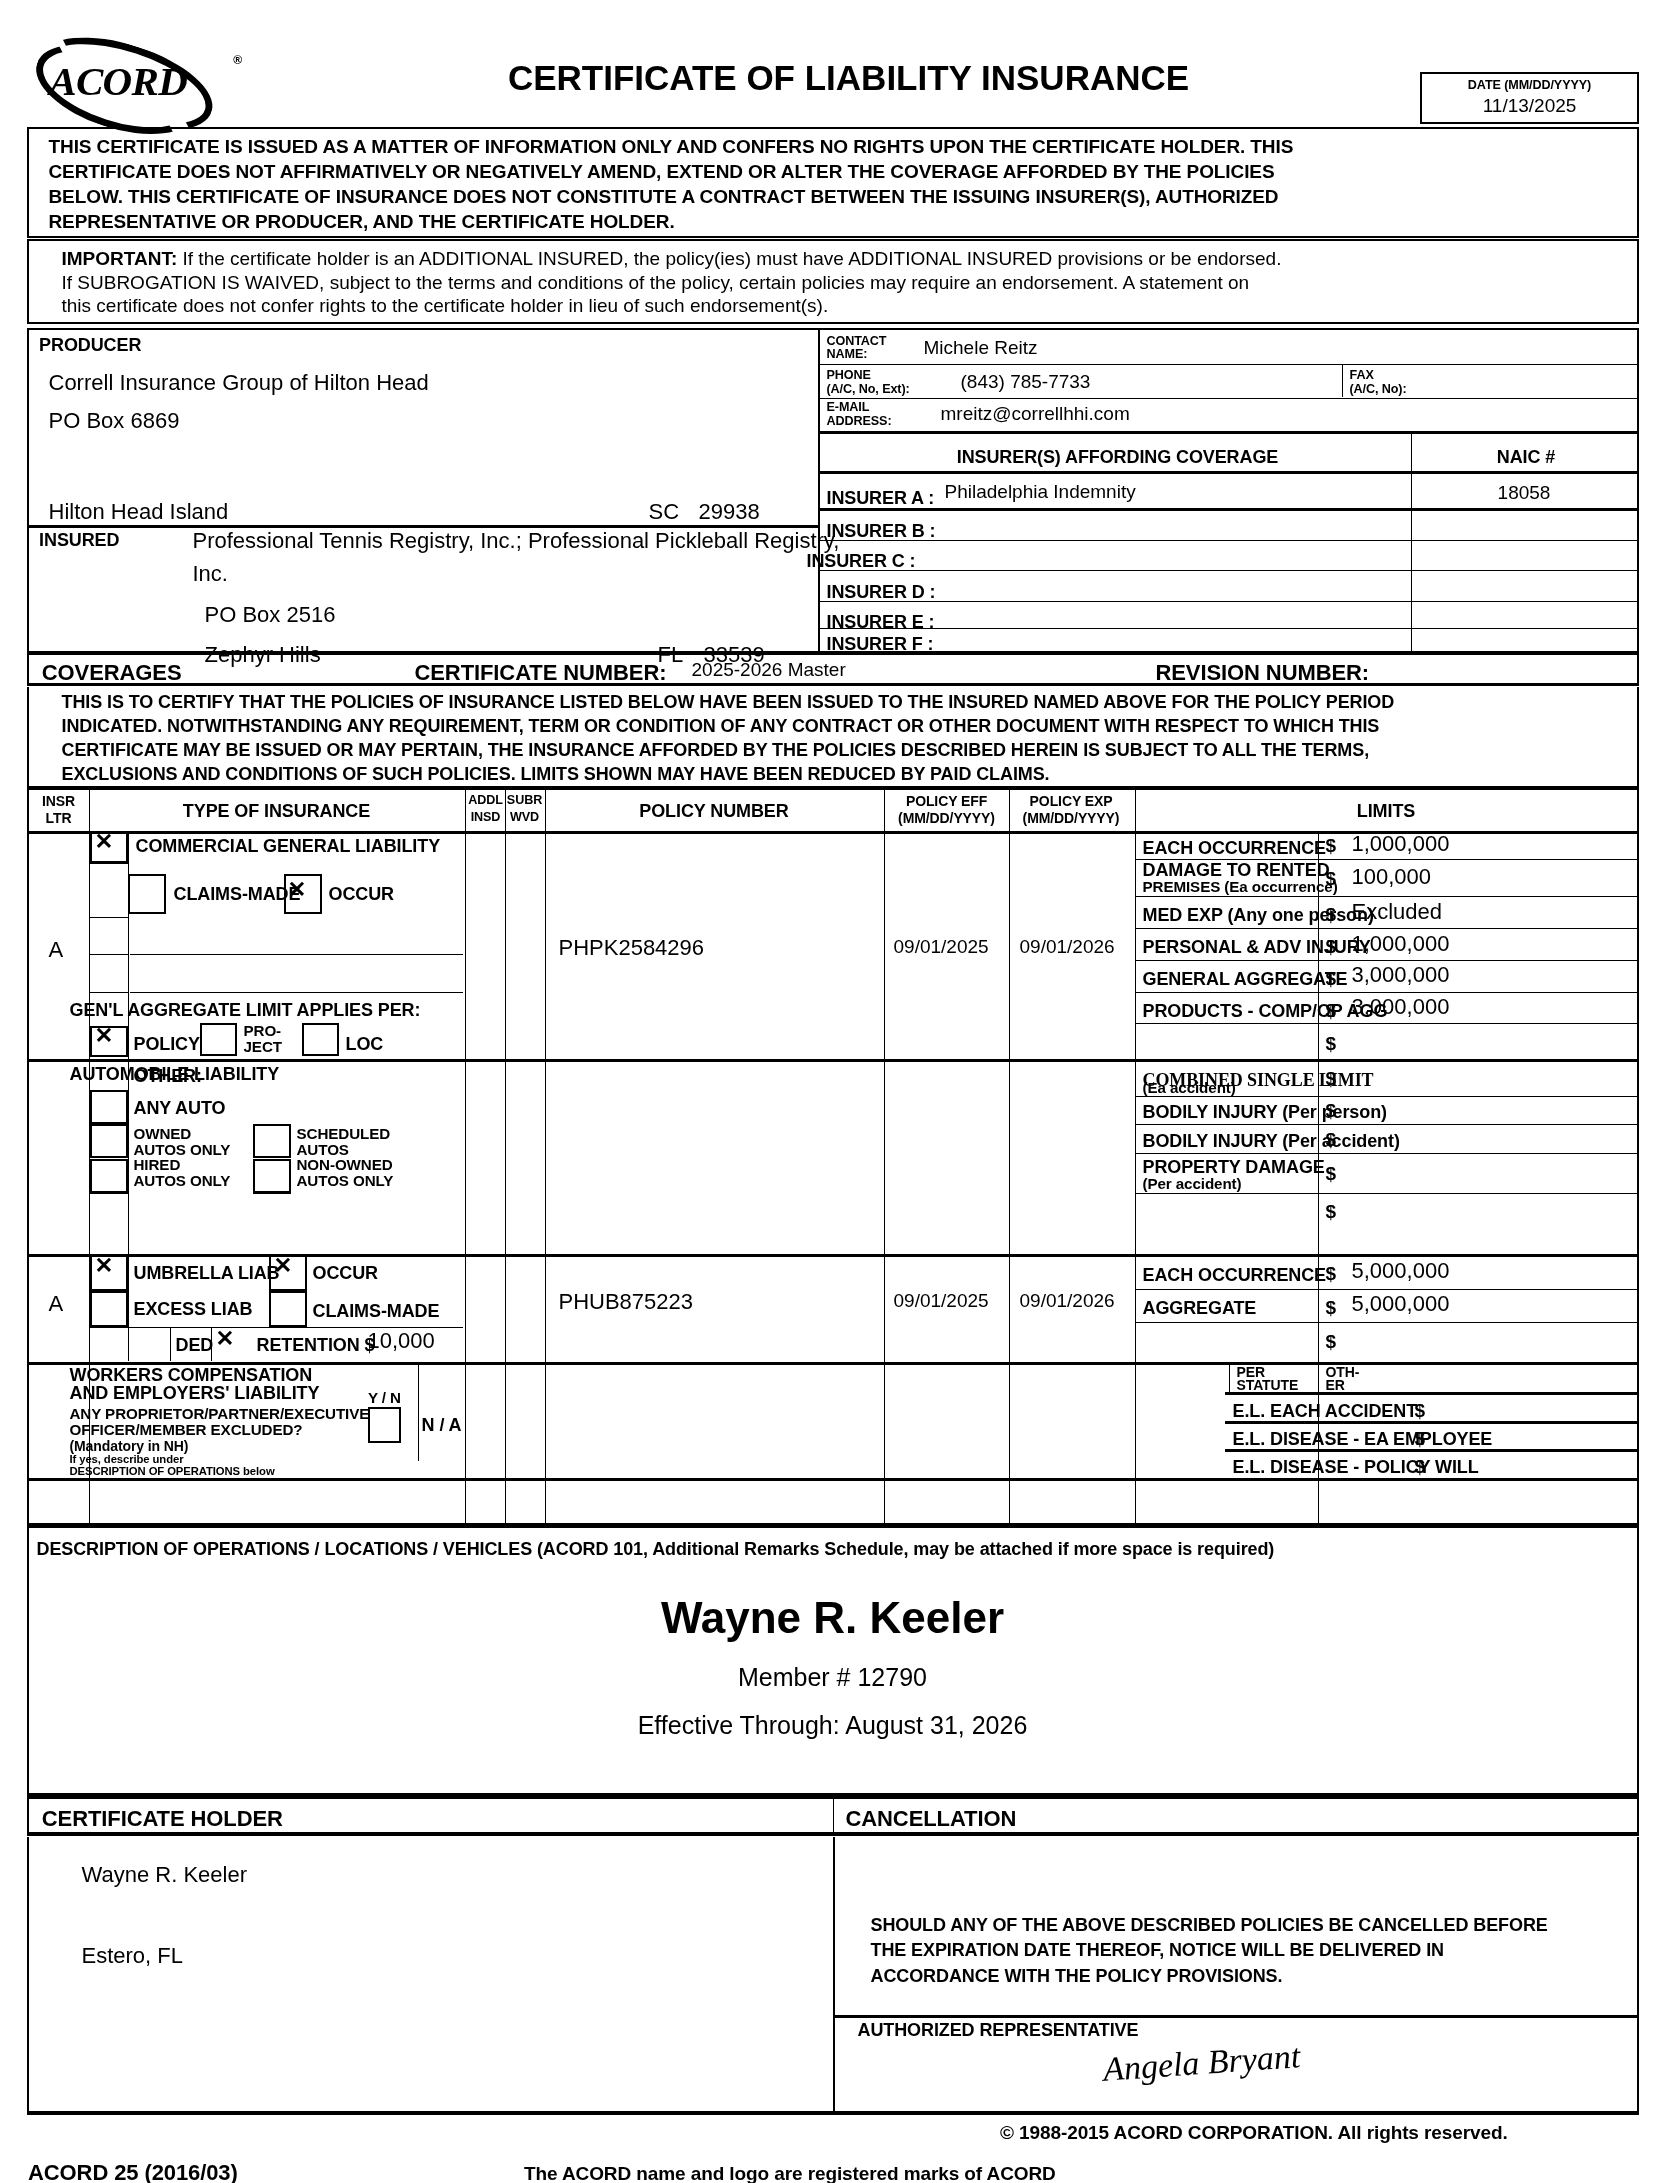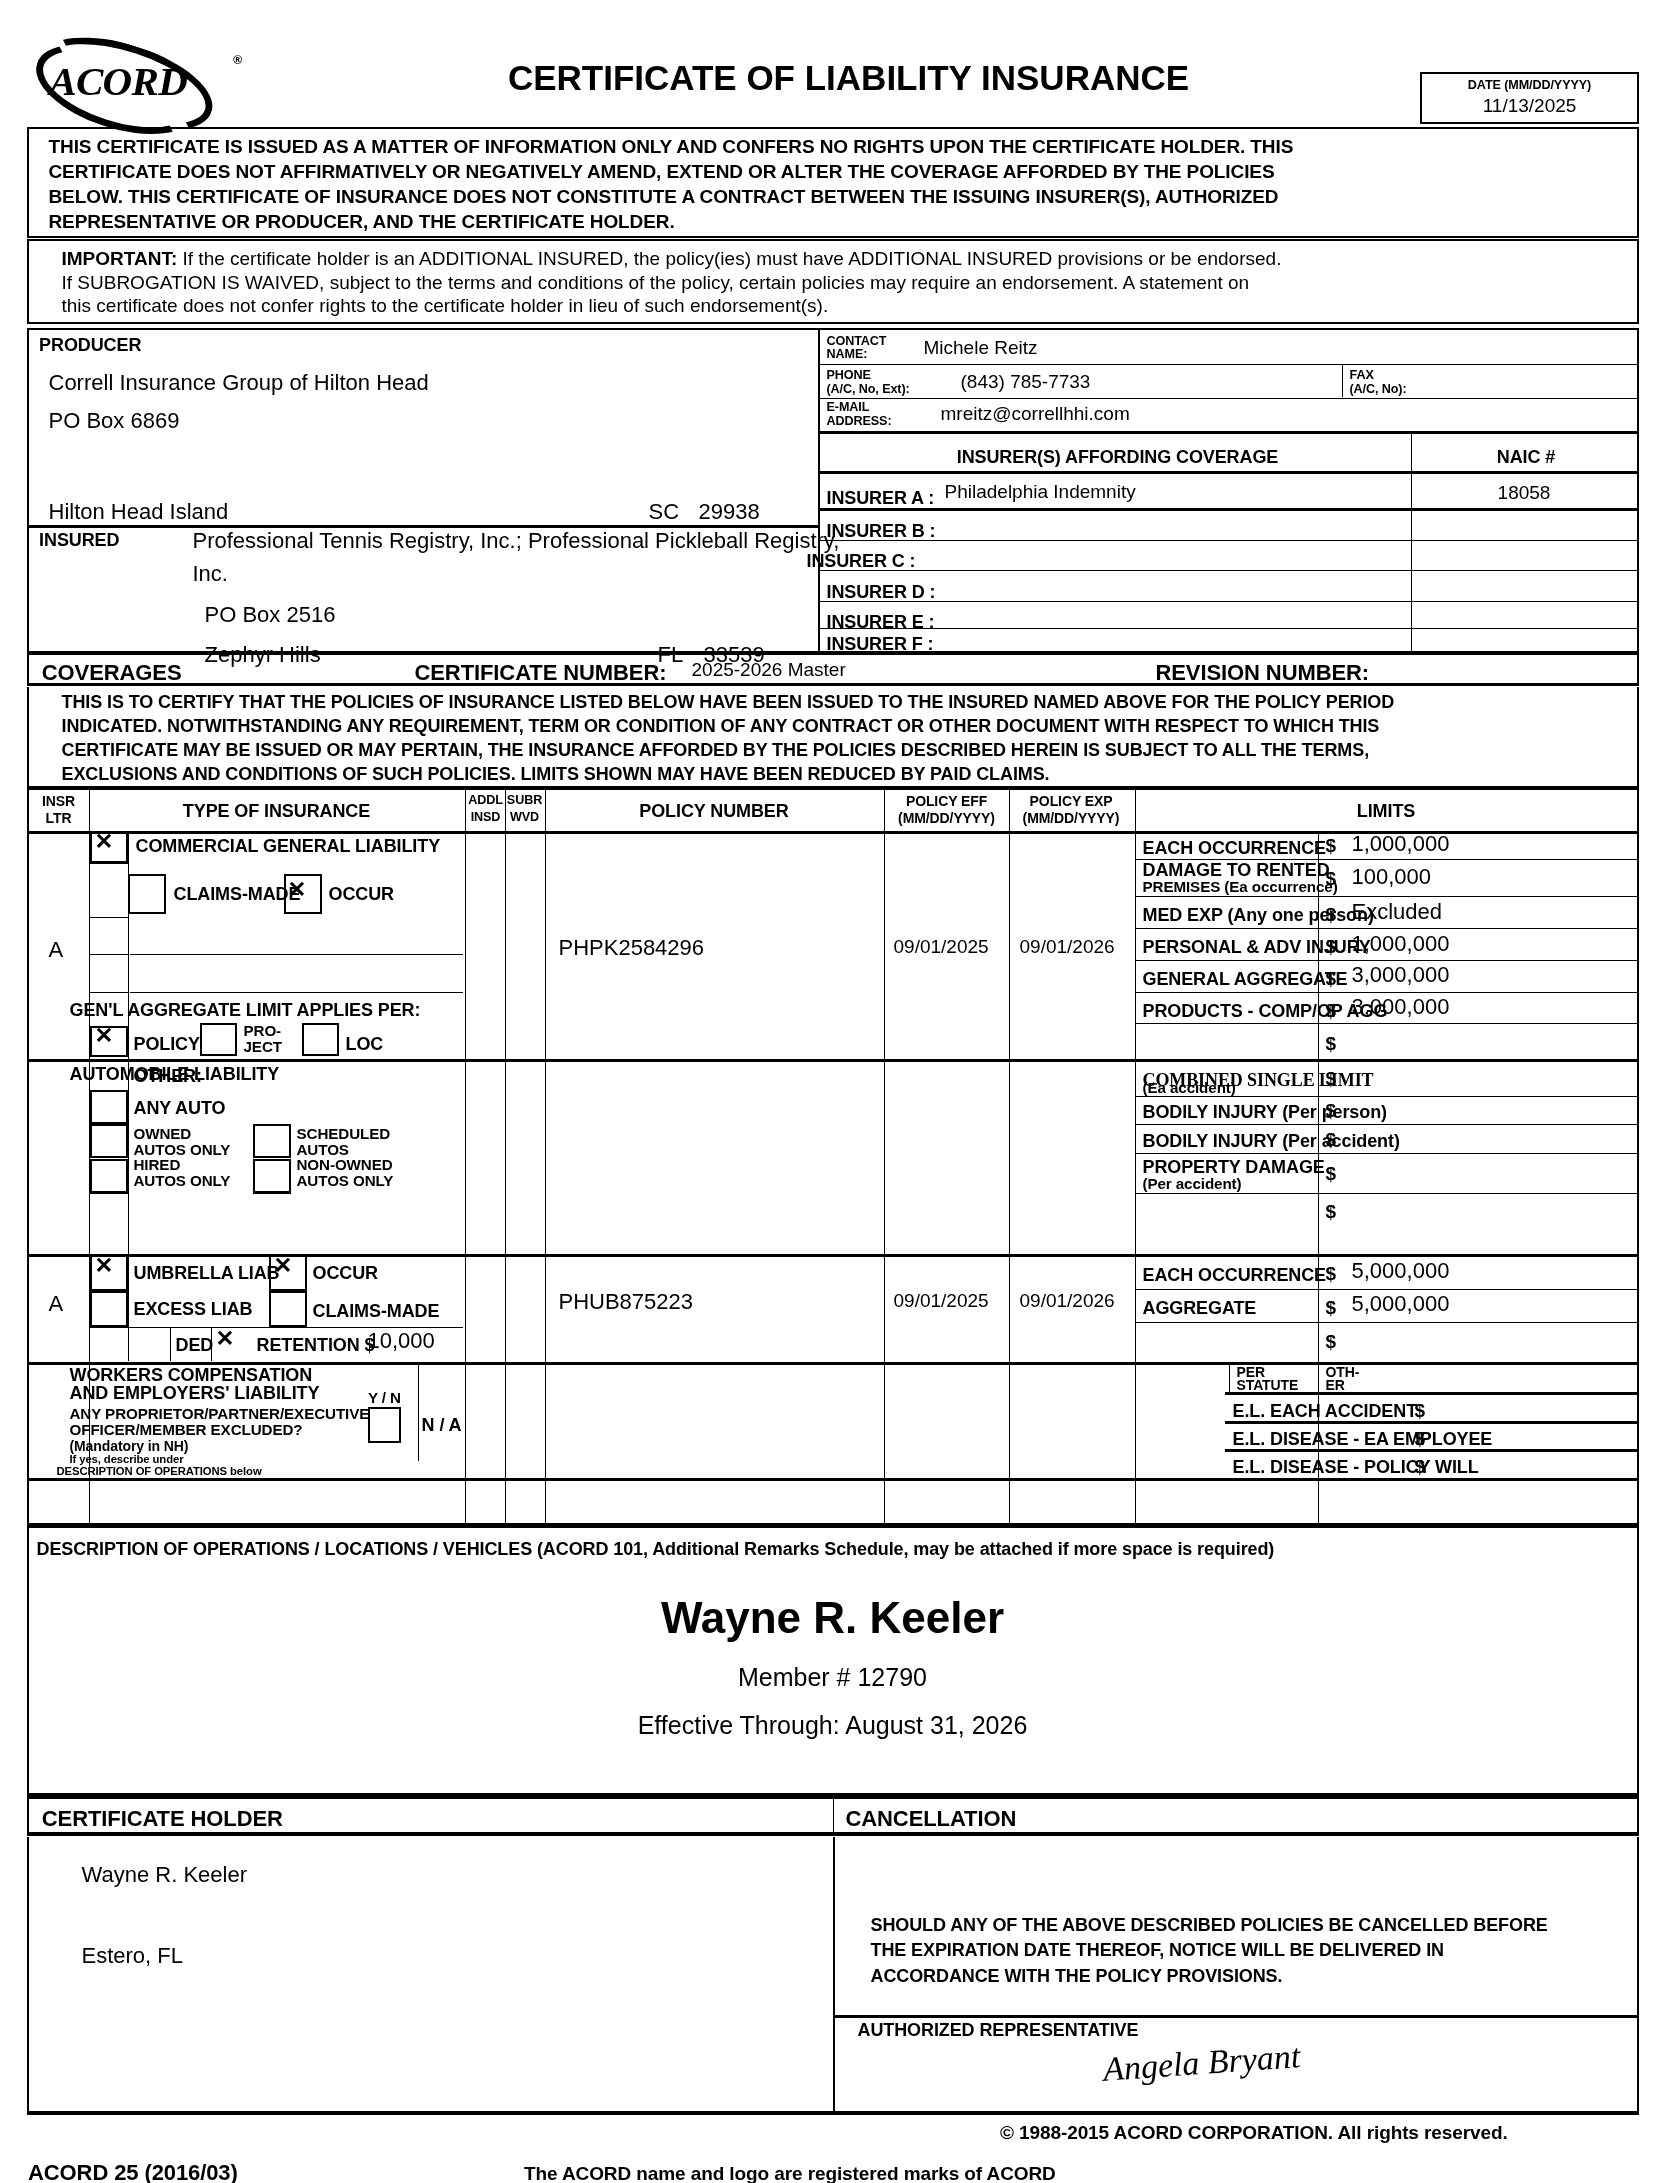--- a/index.html
+++ b/index.html
@@ -383,21 +383,21 @@
 
     <div class="hline-th" style="left:0;top:572px;width:1608px;"></div>
 
     <div class="val f16" style="left:20px;top:610px;"></div>
     <div class="lbl f12" style="left:41px;top:575px;">WORKERS COMPENSATION</div>
     <div class="lbl f12" style="left:41px;top:593px;">AND EMPLOYERS' LIABILITY</div>
     <div class="lbl f11" style="left:41px;top:615px;">ANY PROPRIETOR/PARTNER/EXECUTIVE</div>
     <div class="lbl f11" style="left:41px;top:631px;">OFFICER/MEMBER EXCLUDED?</div>
     <div class="lbl f10" style="left:41px;top:648px;">(Mandatory in NH)</div>
     <div class="lbl f8" style="left:41px;top:663px;">If yes, describe under</div>
-    <div class="lbl f8" style="left:28px;top:675px;">DESCRIPTION OF OPERATIONS below</div>
+    <div class="lbl f8" style="left:41px;top:675px;">DESCRIPTION OF OPERATIONS below</div>
 
     <div class="lbl f11 ctr" style="left:332px;top:599px;width:48px;">Y / N</div>
     <div class="cbx" style="left:339px;top:617px;width:33px;height:36px;"></div>
     <div class="vline" style="left:389px;top:572px;height:99px;"></div>
     <div class="lbl f13 ctr" style="left:391px;top:625px;width:44px;">N / A</div>
 
     <div class="val f16" style="left:530px;top:610px;"></div>
     <div class="val f14" style="left:865px;top:611px;"></div>
     <div class="val f14" style="left:991px;top:611px;"></div>
 

